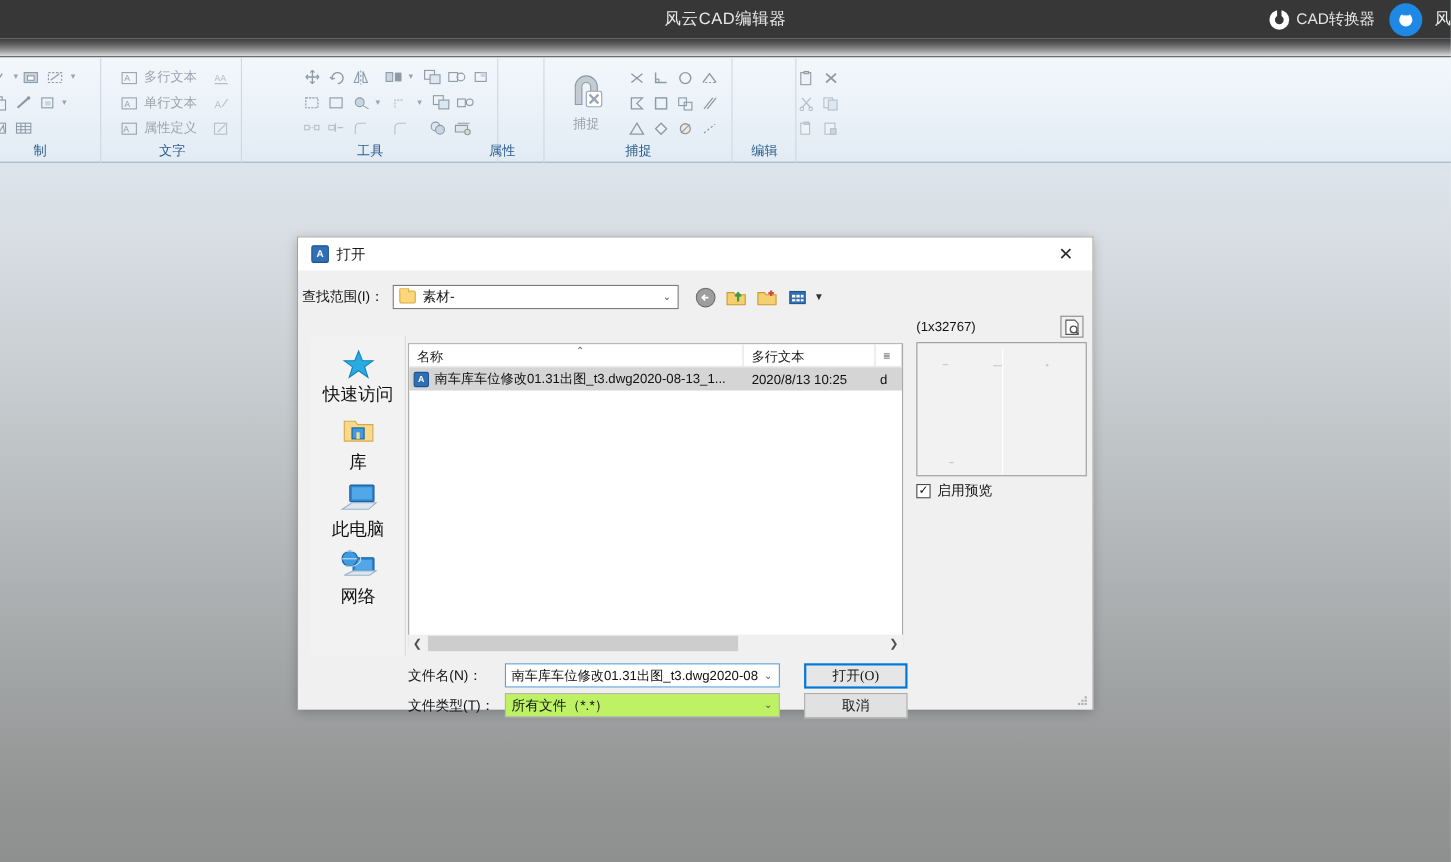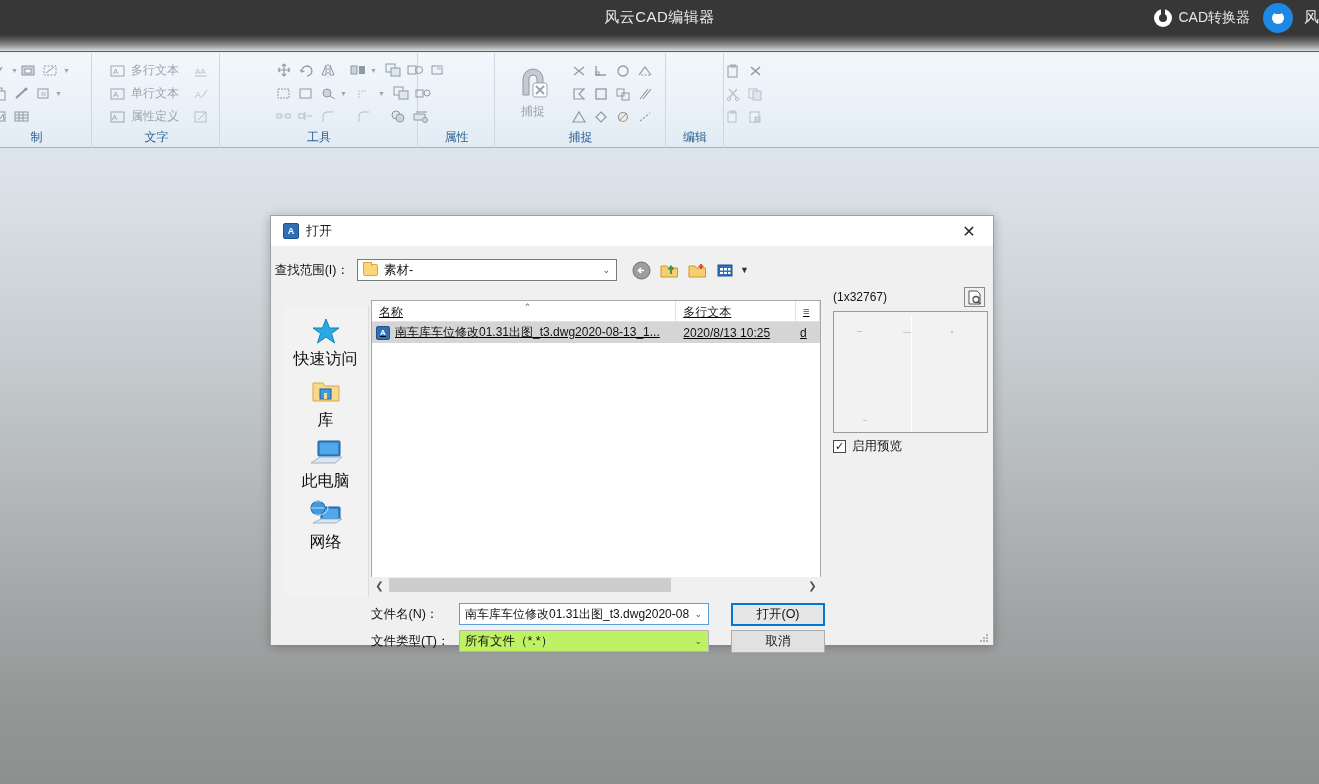--- a/index.html
+++ b/index.html
@@ -125,22 +125,22 @@
   }
   .folder-ic::before {
     content: ""; position: absolute; left: -1px; top: -3px; width: 7px; height: 3px;
     background: #fcd77a; border: 1px solid #d8a93c; border-bottom: none; border-radius: 1px 1px 0 0;
   }
   .combo-arrow { margin-left: auto; font-size: 9px; color: #555; padding-right: 4px; }
 
   .lookin-tools { display: flex; align-items: center; gap: 7px; margin-left: 14px; }
   .tbtn { width: 21px; height: 21px; display:flex; align-items:center; justify-content:center; cursor:pointer; }
   .list-outer {
-    position: absolute; left: 100px; top: 54px; width: 450px; height: 278px;
-    border: 1px solid #a8a8a8; background: #fff; overflow: hidden; text-decoration: underline;
+    position: absolute; left: 100px; top: 66px; width: 450px; height: 278px;
+    border: 1px solid #a8a8a8; background: #fff; overflow: hidden;
   }
   .hdr-row { display: flex; height: 21px; background: #fff; border-bottom: 1px solid #e2e2e2; }
   .hdr-cell {
     font-size: 12px; color: #1a1a1a; padding: 3px 0 0 7px;
     border-right: 1px solid #e2e2e2; position: relative; user-select: none;
   }
   .hdr-name { width: 305px; }
   .hdr-date { width: 120px; }
   .hdr-more { width: 24px; }
   .sort-caret {
@@ -217,21 +217,21 @@
   }
   .fld-select {
     width: 250px; height: 22px; background: #bef264; border: 1px solid #b5b5b5;
     display: flex; align-items: center; padding: 0 2px 0 5px;
     font-size: 12.5px; color: #111;
   }
   .btn {
     position: absolute; width: 94px; height: 23px;
     display: flex; align-items: center; justify-content: center;
     font-size: 12.5px; color: #111; cursor: pointer;
-    background: #e1e1e1; border: 1px solid #adadad;
+    background: #e1e1e1; border: 1px solid #adadad; font-family: Liberation Serif, serif;
   }
   .btn.primary { border: 2px solid #0078d7; background: #e6e6e6; }
   .resize-grip {
     position: absolute; right: 3px; bottom: 3px; width: 12px; height: 12px;
   }
 </style>
 </head>
 <body>
 
 <div class="titlebar">
@@ -365,21 +365,21 @@
           <svg width="17" height="14" viewBox="0 0 17 14">
               <rect x="2" y="2" width="11" height="10" fill="none" stroke="#b6bfc8"></rect>
               <line x1="5" y1="10" x2="12" y2="3" stroke="#b6bfc8"></line>
             </svg>
         </span>
       </div>
     </div>
     <div class="rib-title">文字</div>
   </div>
 
-  <div class="rib-group" style="left:221px; width:197px;padding-left:44px;">
+  <div class="rib-group" style="left:221px; width:232px;padding-left:44px;">
     <div class="rib-rows" style="padding-left:8px;">
       <div class="rib-row">
         <span class="ico">
           <svg width="17" height="15" viewBox="0 0 17 15">
               <path d="M8 1 L8 13 M2 7 L14 7" stroke="#8d9aa6" stroke-width="1.2"></path>
               <path d="M8 1 l-2 2 M8 1 l2 2 M8 13 l-2 -2 M8 13 l2 -2 M2 7 l2 -2 M2 7 l2 2 M14 7 l-2 -2 M14 7 l-2 2" stroke="#8d9aa6" stroke-width="1.1" fill="none"></path>
             </svg>
         </span>
         <span class="ico">
           <svg width="17" height="15" viewBox="0 0 17 15">

